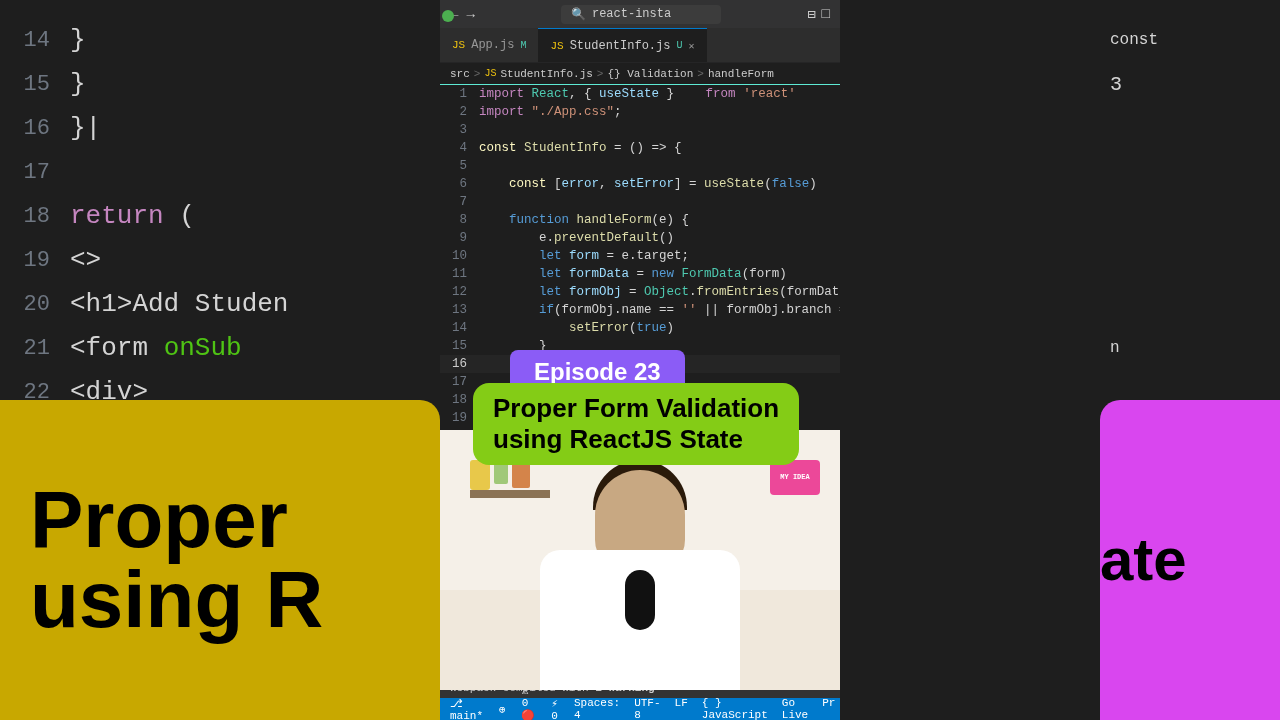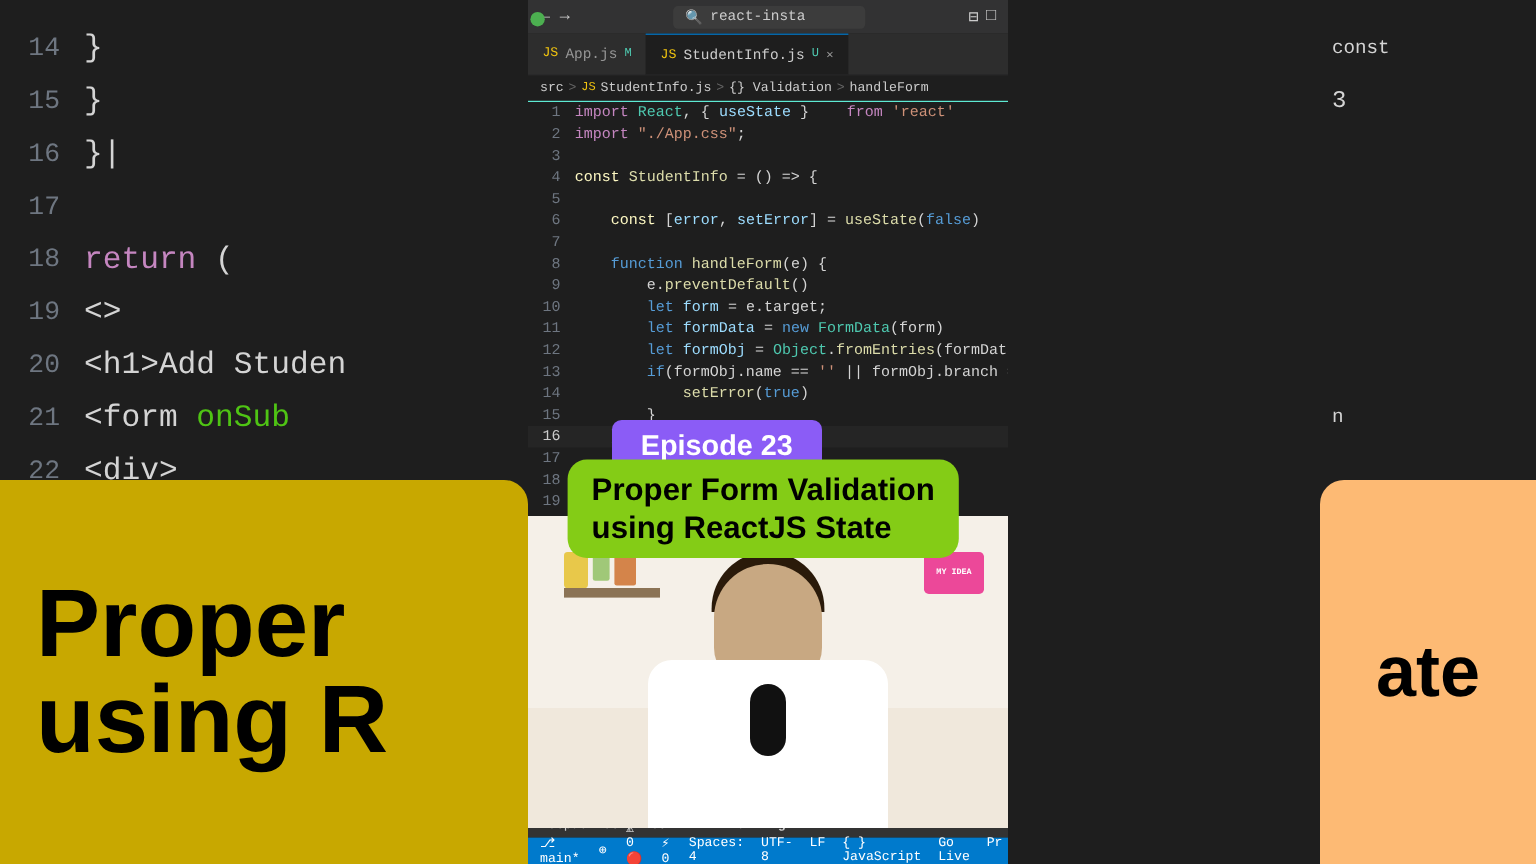--- a/index.html
+++ b/index.html
@@ -441,21 +441,21 @@
     <div class="right-code-line"></div>
     <div class="right-code-line">
         <span class="code-content kw-yellow" style="font-size:11px; white-space:nowrap">Add name" name="name"/;</span>
       </div>
     <div class="right-code-line"></div>
     <div class="right-code-line">
         <span class="code-content kw-yellow" style="font-size:13px">e="bran</span>
       </div>
   </div>
 
-  <div style="position:absolute; bottom: 0; right: 0; width: 180px; height: 320px; background: #fdba74; border-radius: 20px 0 0 0; display: flex; align-items: center; justify-content: center; overflow: hidden;">
+  <div style="position:absolute; bottom: 0; right: 0; width: 180px; height: 320px; background: #d946ef; border-radius: 20px 0 0 0; display: flex; align-items: center; justify-content: flex-start; overflow: hidden;">
     <div style="font-size: 60px; font-weight: 900; color: #000; font-family: Arial Black, sans-serif; line-height: 1; transform: rotate(0deg);">ate</div>
   </div>
 </div>
 
 <div class="vscode-window">
 
   <div class="title-bar">
     <div class="title-bar-left">
       <span class="nav-btn">←</span>
       <span class="nav-btn">→</span>

